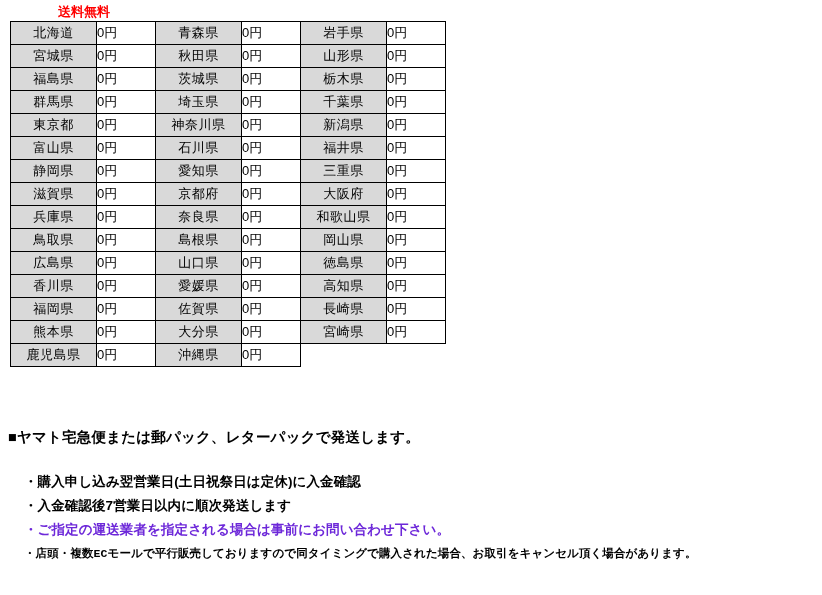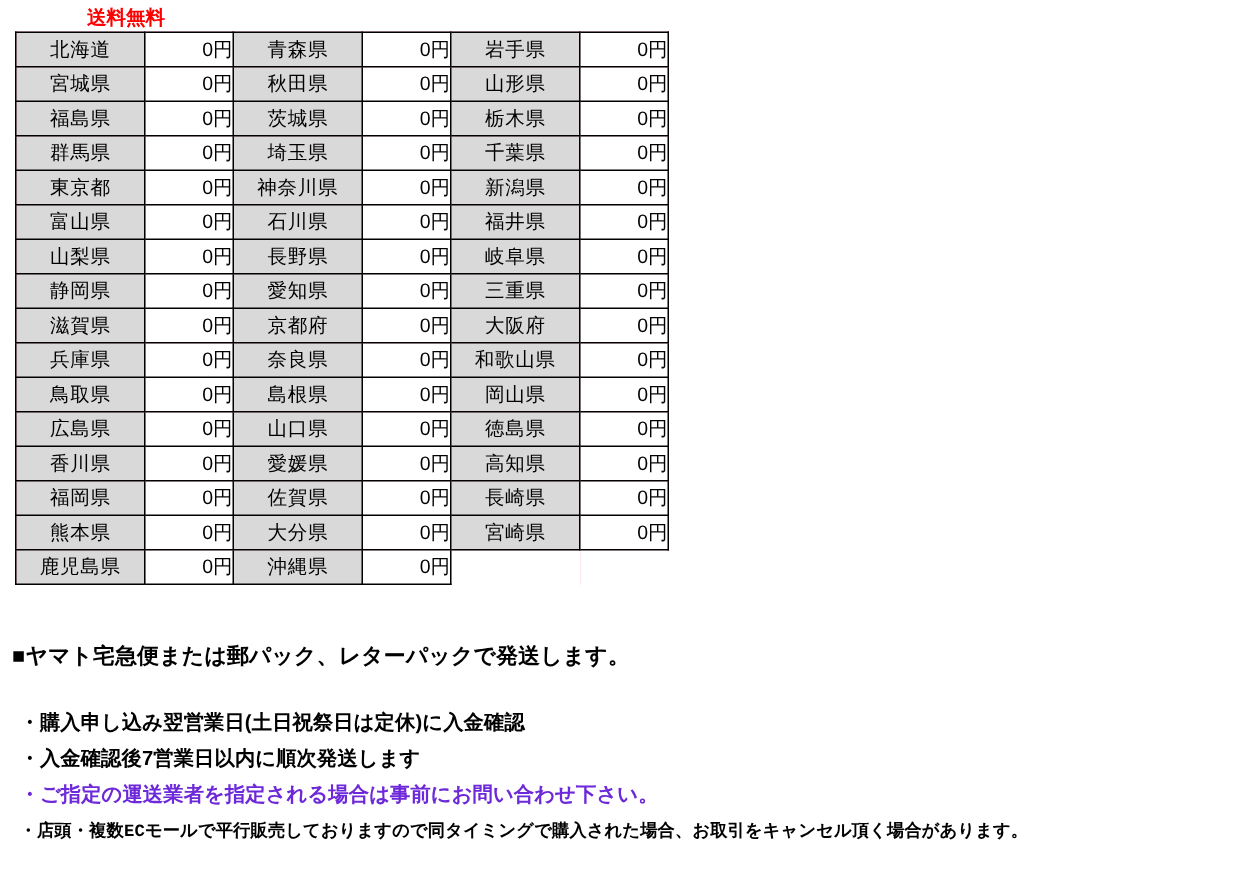--- a/index.html
+++ b/index.html
@@ -45,21 +45,21 @@
     vertical-align: middle;
   }
   .shipping-table td.pref {
     width: 85px;
     text-align: center;
     background: #d9d9d9;
     letter-spacing: 0.5px;
   }
   .shipping-table td.price {
     width: 58px;
-    text-align: right;
+    text-align: left;
     background: #ffffff;
   }
   .shipping-table tr.blank-cell td.blank {
     border: none;
     background: #ffffff;
   }
   .notes {
     position: absolute;
     left: 8px;
     top: 412px;
@@ -67,21 +67,21 @@
   }
   .note-head {
     font-size: 14.5px;
     font-weight: bold;
     margin: 16px 0 26px 0;
     letter-spacing: 0.2px;
   }
   .note-line {
     font-size: 13.5px;
     font-weight: bold;
-    margin: 0 0 6px 5px;
+    margin: 0 0 6px 16px;
     letter-spacing: 0.1px;
   }
   .note-line.red {
     color: #6d28d9;
   }
   .note-line.small {
     font-size: 11.5px;
     font-weight: bold;
     margin-top: 7px;
     font-family: Liberation Mono, monospace;
@@ -144,28 +144,20 @@
 
       <tr>
         <td class="pref">富山県</td>
         <td class="price">0円</td>
         <td class="pref">石川県</td>
         <td class="price">0円</td>
         <td class="pref">福井県</td>
         <td class="price">0円</td>
       </tr>
 
-      <tr>
-        <td class="pref">山梨県</td>
-        <td class="price">0円</td>
-        <td class="pref">長野県</td>
-        <td class="price">0円</td>
-        <td class="pref">岐阜県</td>
-        <td class="price">0円</td>
-      </tr>
 
       <tr>
         <td class="pref">静岡県</td>
         <td class="price">0円</td>
         <td class="pref">愛知県</td>
         <td class="price">0円</td>
         <td class="pref">三重県</td>
         <td class="price">0円</td>
       </tr>
 

